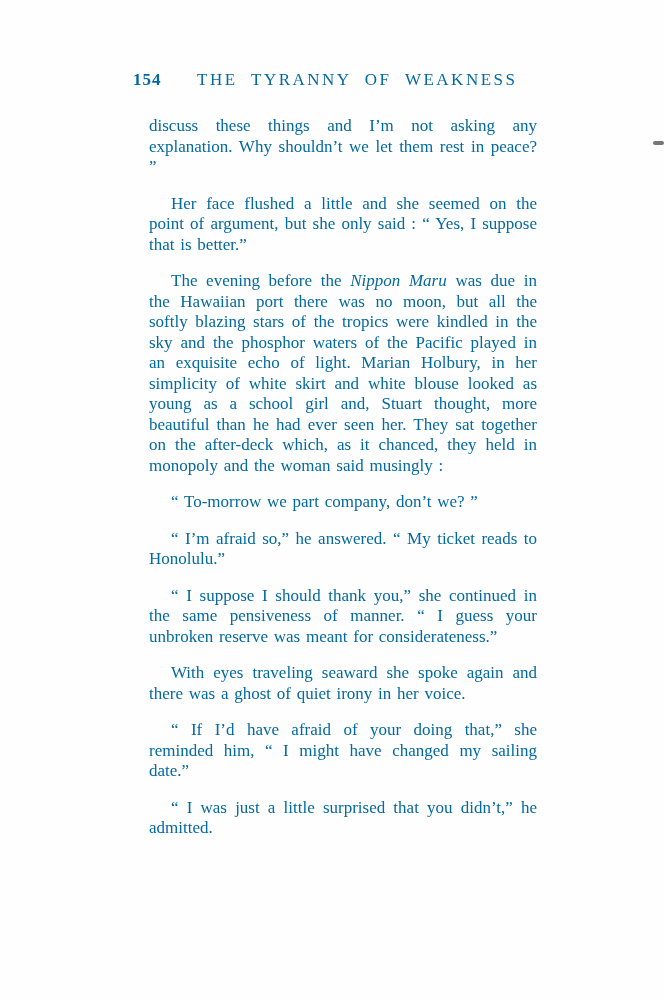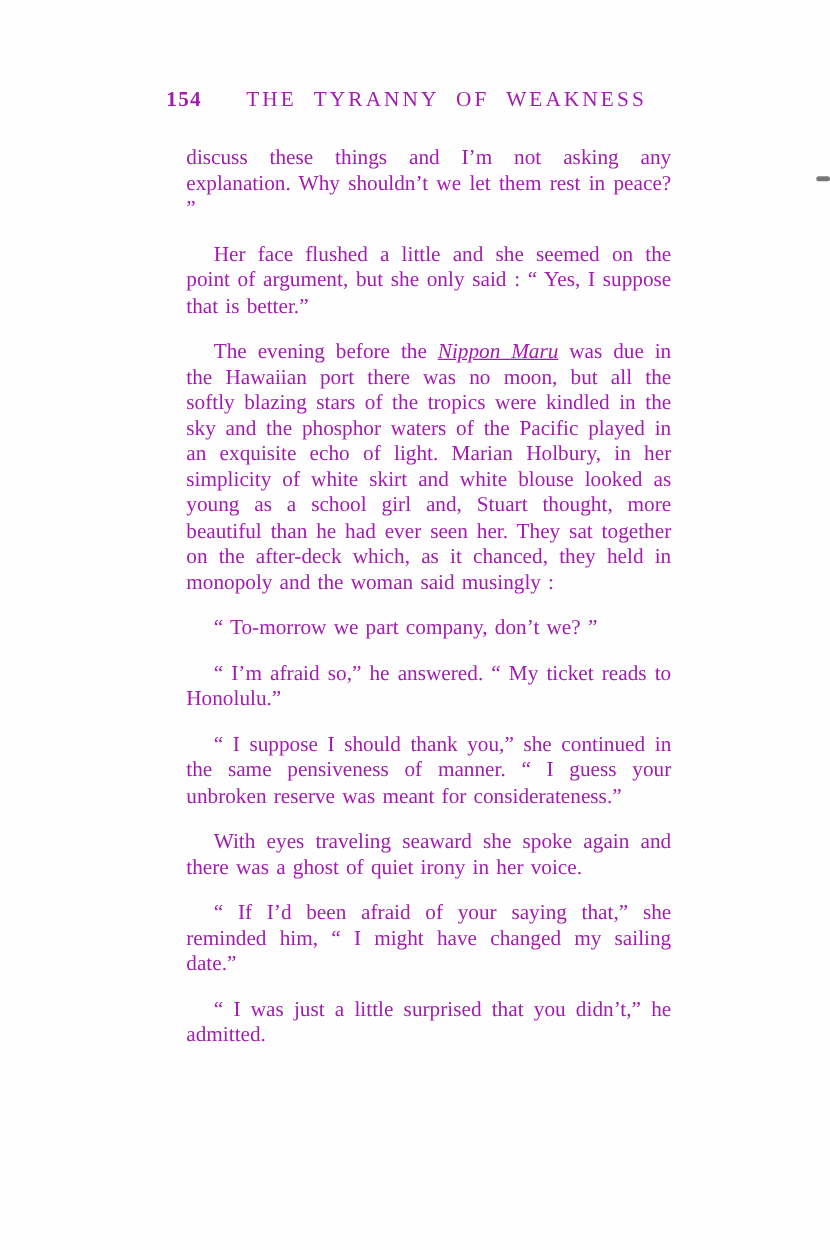--- a/index.html
+++ b/index.html
@@ -7,21 +7,21 @@
     padding: 0;
     background: #ffffff;
   }
   .sheet {
     position: relative;
     width: 664px;
     height: 1000px;
     background: #fefefe;
     overflow: hidden;
     font-family: "Liberation Serif", serif;
-    color: #a21caf;
+    color: #0369a1;
   }
   .text-block {
     position: absolute;
     left: 133px;
     top: 70px;
     width: 420px;
   }
   .page-header {
     display: flex;
     align-items: baseline;
@@ -46,21 +46,20 @@
     font-size: 17px;
     line-height: 20.5px;
     text-align: justify;
     word-spacing: 1.5px;
   }
   .paragraphs p.para.indent {
     text-indent: 22px;
   }
   .paragraphs .italic {
     font-style: italic;
-    text-decoration: underline;
   }
   .scan-artifact {
     position: absolute;
     right: 0px;
     top: 141px;
     width: 11px;
     height: 4px;
     background: #4a4a4a;
     border-radius: 2px;
     opacity: 0.75;
@@ -76,18 +75,18 @@
       <span class="running-title">THE TYRANNY OF WEAKNESS</span>
     </div>
     <div class="paragraphs">
         <p class="para"><span>discuss these things and I’m not asking any explanation.  Why shouldn’t we let them rest in peace? ”</span></p>
         <p class="para indent"><span>Her face flushed a little and she seemed on the point of argument, but she only said :  “ Yes, I suppose that is better.”</span></p>
         <p class="para indent"><span>The evening before the </span><span class="italic">Nippon Maru</span><span> was due in the Hawaiian port there was no moon, but all the softly blazing stars of the tropics were kindled in the sky and the phosphor waters of the Pacific played in an exquisite echo of light.  Marian Holbury, in her simplicity of white skirt and white blouse looked as young as a school girl and, Stuart thought, more beautiful than he had ever seen her.  They sat together on the after-deck which, as it chanced, they held in monopoly and the woman said musingly :</span></p>
         <p class="para indent"><span>“ To-morrow we part company, don’t we? ”</span></p>
         <p class="para indent"><span>“ I’m afraid so,” he answered.  “ My ticket reads to Honolulu.”</span></p>
         <p class="para indent"><span>“ I suppose I should thank you,” she continued in the same pensiveness of manner.  “ I guess your unbroken reserve was meant for considerateness.”</span></p>
         <p class="para indent"><span>With eyes traveling seaward she spoke again and there was a ghost of quiet irony in her voice.</span></p>
-        <p class="para indent"><span>“ If I’d been afraid of your saying that,” she reminded him, “ I might have changed my sailing date.”</span></p>
+        <p class="para indent"><span>“ If I’d have afraid of your doing that,” she reminded him, “ I might have changed my sailing date.”</span></p>
         <p class="para indent"><span>“ I was just a little surprised that you didn’t,” he admitted.</span></p>
       </div>
   </div>
   <div class="scan-artifact"></div>
 </div>
 
 </body></html>

